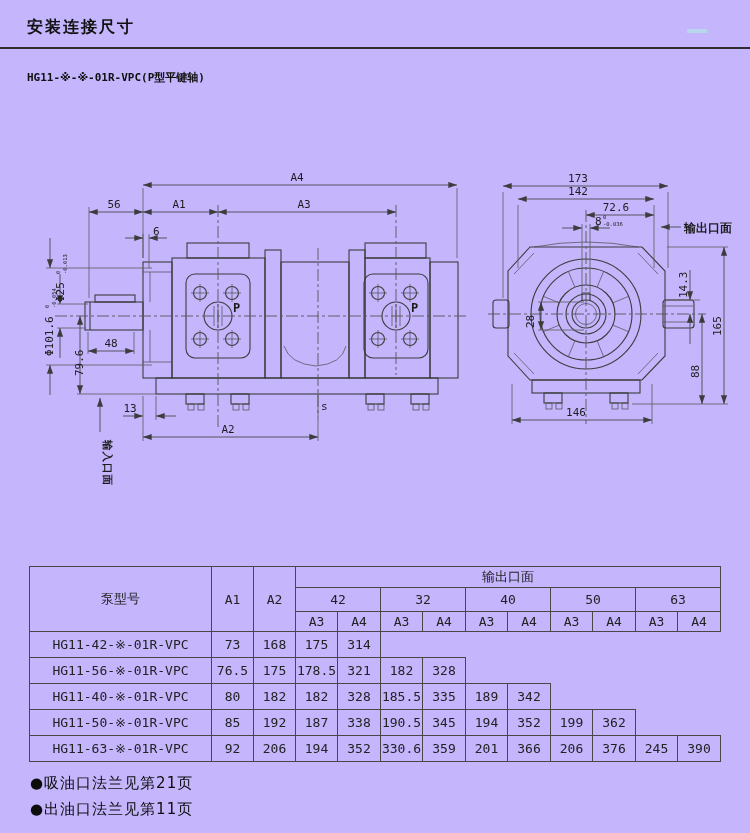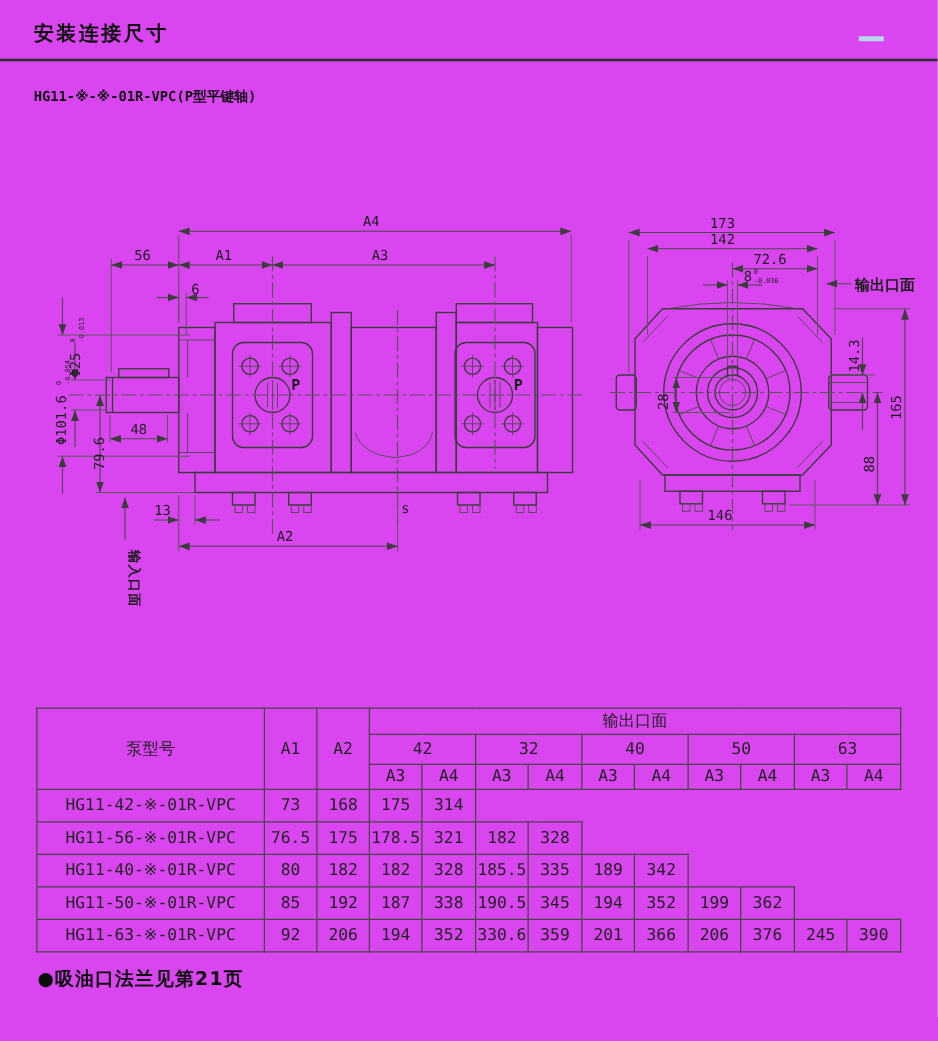--- a/index.html
+++ b/index.html
@@ -1,18 +1,18 @@
 <!DOCTYPE html>
 <html><head>
 <meta charset="utf-8">
 <style>
   html,body{margin:0;padding:0;}
   body{width:750px;height:833px;background:#ffffff;position:relative;overflow:hidden;
        font-family:"DejaVu Sans", sans-serif;color:#1c1c1c;}
-  .page{position:absolute;inset:0;background:#d946ef;}
+  .page{position:absolute;inset:0;background:#c4b5fd;}
   .hdr{position:absolute;left:0;top:0;width:750px;height:47px;border-bottom:2px solid #2d2d2d;}
   .hdr-title{position:absolute;left:27px;top:17px;font-size:16px;font-weight:bold;letter-spacing:2px;color:#111;}
   .accent-dash{position:absolute;left:687px;top:29px;width:20px;height:4px;background:#b9d7ec;}
   .subtitle{position:absolute;left:27px;top:70px;font-size:11px;font-weight:bold;
             font-family:"DejaVu Sans Mono","DejaVu Sans",monospace;color:#101010;}
   svg.draw{position:absolute;left:0;top:0;width:750px;height:530px;}
   
   .geo{stroke:#3c3c3c;stroke-width:1.1;fill:none;stroke-linejoin:miter;}
   .geo-thin{stroke:#4a4a4a;stroke-width:0.7;fill:none;}
   .cl{stroke:#555;stroke-width:0.9;fill:none;stroke-dasharray:12 3 3 3;}
@@ -30,21 +30,21 @@
   
   .spec-table{position:absolute;left:29px;top:566px;border-collapse:collapse;table-layout:fixed;}
   .spec-table th,.spec-table td{padding:0;text-align:center;vertical-align:middle;
       font-size:13px;color:#222;font-family:"DejaVu Sans Mono","DejaVu Sans",monospace;font-weight:normal;}
   .spec-table th{border:1px solid #474747;}
   .spec-table th.cjkh{font-family:"DejaVu Sans",sans-serif;}
   .spec-table td.filled{border:1px solid #474747;}
   .spec-table td.empty{border:none;}
   .r1{height:21px;} .r2{height:24px;} .r3{height:20px;}
   .spec-table tbody tr{height:26px;}
-  .footnote{position:absolute;left:30px;font-size:15px;font-weight:700;color:#0d0d0d;letter-spacing:1px;}
+  .footnote{position:absolute;left:30px;font-size:15px;font-weight:400;color:#0d0d0d;letter-spacing:1px;}
   .fn1{top:774px;} .fn2{top:800px;}
 </style>
 </head>
 <body>
 
 <div class="page">
 
   <div class="hdr">
     <div class="hdr-title">安装连接尺寸</div>
   </div>
@@ -435,13 +435,14 @@
           <td class="filled">366</td>
           <td class="filled">206</td>
           <td class="filled">376</td>
           <td class="filled">245</td>
           <td class="filled">390</td>
         </tr>
       </tbody>
   </table>
 
   <div class="footnote fn1">●吸油口法兰见第21页</div>
+  <div class="footnote fn2">●出油口法兰见第11页</div>
 </div>
 
 </body></html>

